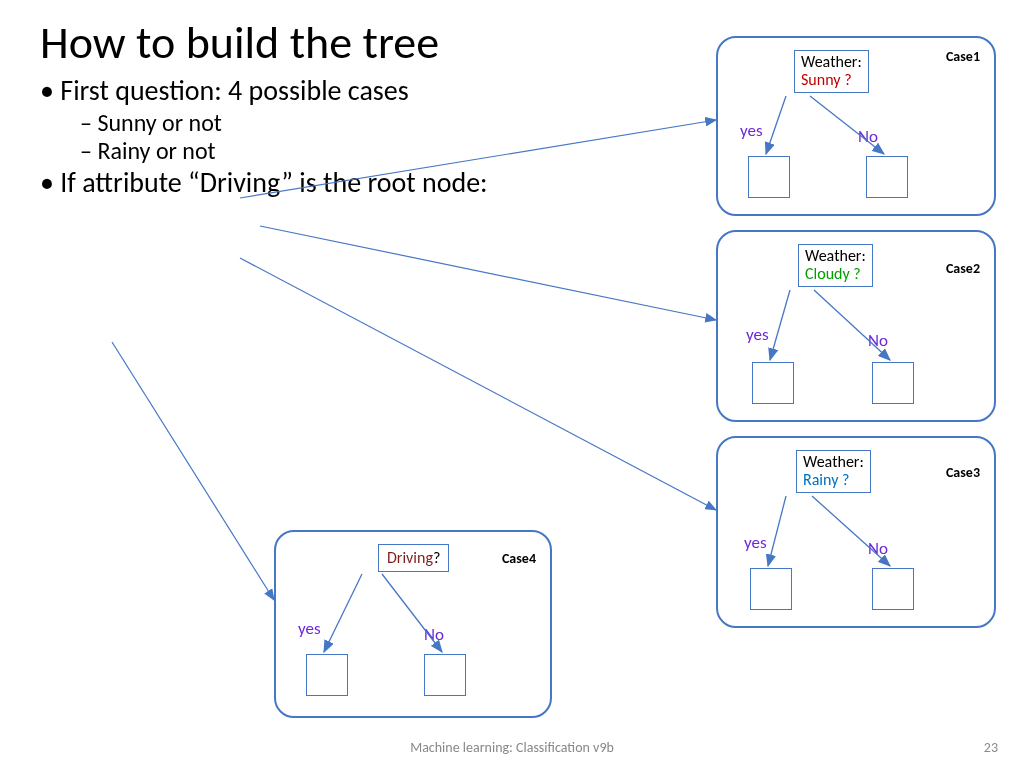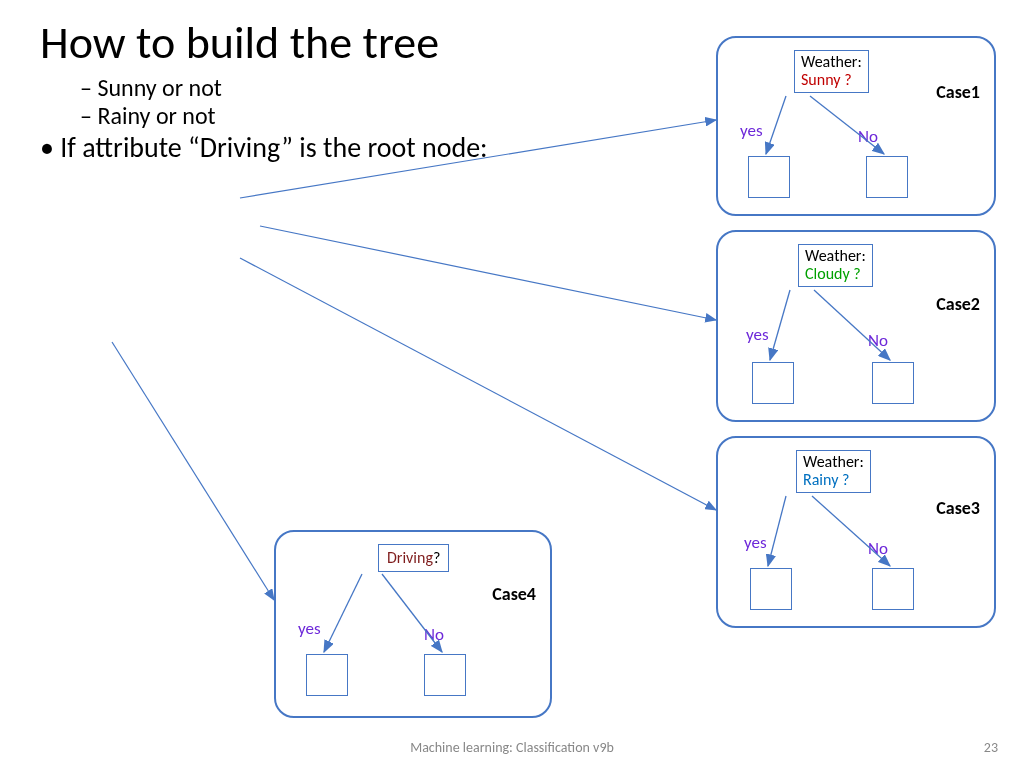--- a/index.html
+++ b/index.html
@@ -31,24 +31,23 @@
   .b2 { margin-left: 40px; font-size: 24px; }
   .b2::before { content: "– "; }
   .case-panel {
     position: absolute;
     border: 2px solid #4677c5;
     border-radius: 20px;
     background: #fff;
   }
   .case-label {
     position: absolute;
-    font-size: 18px;
+    font-size: 14px;
     font-weight: 700;
     color: #000;
-    margin-top: 33px;
   }
   .root-node {
     position: absolute;
     border: 1.5px solid #4677c5;
     background: #fff;
     font-size: 16px;
     line-height: 1.15;
     padding: 2px 6px;
     margin-left: 48px;
   }
@@ -88,20 +87,21 @@
   .valcolor-blue { color: #0070c0; }
   .valcolor-purple { color: #7f1d1d; }
 </style>
 </head>
 <body>
 
 <div class="title">How to build the tree</div>
 
 <div class="bullets">
   <ul>
+    <li class="b1">First question: 4 possible cases</li>
     <li class="b2">Sunny or not</li>
     <li class="b2">Rainy or not</li>
     <li class="b1">If attribute “Driving” is the root node:</li>
   </ul>
 </div>
 
 <div class="case-panel" style="left:716px; top:36px; width:280px; height:180px;">
   <div class="case-label" style="right:14px; top:10px;">Case1</div>
   <div class="root-node" style="left:28px; top:12px;">
     <span>Weather:</span><br>

